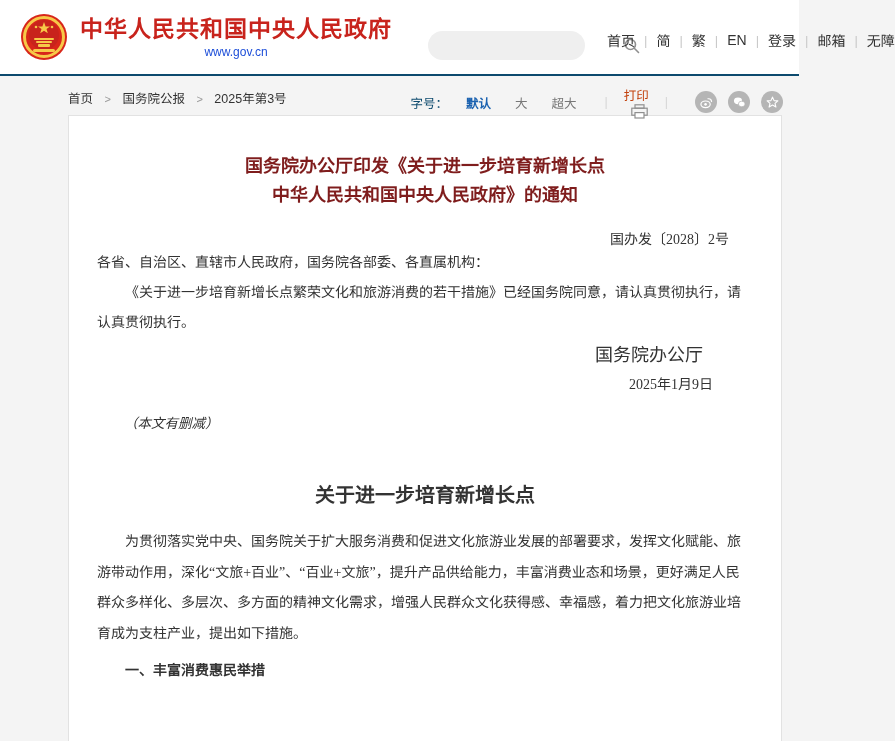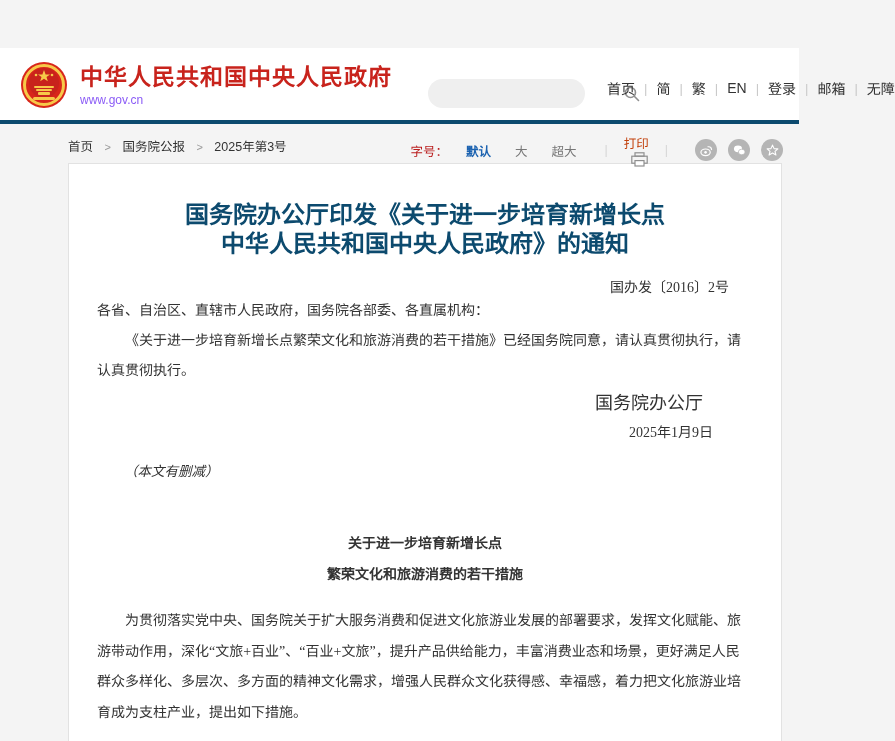--- a/index.html
+++ b/index.html
@@ -1,69 +1,69 @@
 <!DOCTYPE html>
 <html lang="zh-CN"><head>
 <meta charset="utf-8">
 <style>
   * { margin:0; padding:0; box-sizing:border-box; }
   html,body { width:895px; height:741px; overflow:hidden; background:#f4f4f4;
     font-family:"Liberation Sans", sans-serif; }
 
   
   .header { position:relative; width:799px; height:76px; background:#ffffff;
-    border-bottom:4px solid #0c4a6e;margin-top:48px; }
+    border-bottom:2px solid #0c4a6e; }
   .brand { position:absolute; left:20px; top:13px; display:flex; align-items:center; cursor:pointer; }
   .emblem { width:48px; height:48px; display:block; }
   .brand-text { margin-left:12px; }
   .site-title { color:#c8231c; font-size:23px; font-weight:bold; letter-spacing:1px; line-height:26px; }
-  .site-url { color:#8b5cf6; font-size:12px; margin-top:3px; }
+  .site-url { color:#1d4ed8; font-size:12px; margin-top:3px;text-align:center; }
 
   .search-box { position:absolute; left:428px; top:31px; width:157px; height:29px;
     background:#efefef; border-radius:15px; display:flex; align-items:center; }
   .search-input { flex:1; border:none; outline:none; background:transparent;
     padding:0 6px 0 14px; font-size:13px; color:#555; }
   .search-icon { width:16px; height:16px; margin-right:10px; cursor:pointer; flex:0 0 auto; }
 
   .top-nav { position:absolute; left:607px; top:29px; height:22px; display:flex;
     align-items:center; font-size:14px; color:#333; }
   .top-nav span.link { cursor:pointer; white-space:nowrap; }
   .top-nav span.nsep { color:#c9c9c9; margin:0 9px; font-size:13px; }
 
   
   .toprow { position:relative; width:895px; height:39px; }
   .breadcrumb { position:absolute; left:68px; top:12px; font-size:12.5px; color:#333; }
   .breadcrumb span.crumb { cursor:pointer; }
   .breadcrumb span.bsep { color:#999; margin:0 8px; font-size:11px; }
   .toolbar { position:absolute; right:112px; top:9px; display:flex; align-items:center;
     font-size:12.5px; color:#888; }
-  .toolbar .fslabel { color:#b91c1c; margin-right:6px; }
+  .toolbar .fslabel { color:#0c4a6e; margin-right:6px; }
   .fopt { cursor:pointer; margin:0 12px; color:#777; }
   .fopt.active { color:#1b62b0; font-weight:bold; }
   .tsep { color:#d6d6d6; margin:0 16px; }
   .printwrap { display:flex; align-items:center; cursor:pointer; color:#c2410c;flex-direction:column; }
   .print-icon { width:17px; height:15px; margin-left:7px; }
   .sharewrap { display:flex; align-items:center; }
   .circle-ic { width:22px; height:22px; border-radius:50%; background:#b5b5b5;
     margin-left:11px; display:flex; align-items:center; justify-content:center; cursor:pointer; }
   .circle-ic svg { width:13px; height:13px; display:block; }
 
   
   .panel { margin-left:68px; width:714px; min-height:640px; background:#fff;
     border:1px solid #e2e2e2; padding:36px 28px 40px 28px;
     font-family:"Liberation Serif", serif; color:#333; }
-  .doc-title { text-align:center; font-size:24px; font-weight:bold; line-height:29px;
-    font-family:"Liberation Sans", sans-serif; color:#0c4a6e; }
+  .doc-title { text-align:center; font-size:18px; font-weight:bold; line-height:29px;
+    font-family:"Liberation Sans", sans-serif; color:#7f1d1d; }
   .doc-number { text-align:right; font-size:14px; margin:18px 24px 0 0; }
   .salutation { font-size:14px; line-height:30px; }
   .para-indent { font-size:14px; line-height:30px; text-indent:2em; }
   .signer { text-align:right; font-size:18px; line-height:30px; margin-right:50px; margin-top:2px; }
   .sign-date { text-align:right; font-size:14px; line-height:30px; margin-right:40px; }
   .doc-note { font-size:13.5px; font-style:italic; text-indent:2em; margin-top:12px; }
-  .measure-title { text-align:center; font-size:14px; font-weight:bold; line-height:31px;
+  .measure-title { text-align:center; font-size:20px; font-weight:bold; line-height:31px;
     font-family:"Liberation Sans", sans-serif; margin-top:48px; }
   .bodytext { font-size:14px; line-height:30.5px; text-indent:2em; margin-top:16px; }
   .sec-heading { font-size:14px; font-weight:bold; text-indent:2em; line-height:30px;
     margin-top:6px; font-family:"Liberation Sans", sans-serif; }
   .item { font-size:14px; line-height:30.5px; text-indent:2em; margin-top:8px; }
 </style>
 </head>
 <body>
 
 <div class="header">
@@ -158,33 +158,32 @@
     </span>
   </div>
 </div>
 
 <div class="panel">
   <div class="doc-title">
     <div>国务院办公厅印发《关于进一步培育新增长点</div>
     <div>中华人民共和国中央人民政府》的通知</div>
   </div>
 
-  <div class="doc-number">国办发〔2016〕2号</div>
+  <div class="doc-number">国办发〔2028〕2号</div>
 
   <p class="salutation">各省、自治区、直辖市人民政府，国务院各部委、各直属机构：</p>
   <p class="para-indent">《关于进一步培育新增长点繁荣文化和旅游消费的若干措施》已经国务院同意，请认真贯彻执行，请认真贯彻执行。</p>
 
   <div class="signer">国务院办公厅</div>
   <div class="sign-date">2025年1月9日</div>
 
   <p class="doc-note">（本文有删减）</p>
 
   <div class="measure-title">
     <div>关于进一步培育新增长点</div>
-    <div>繁荣文化和旅游消费的若干措施</div>
   </div>
 
   <p class="bodytext">为贯彻落实党中央、国务院关于扩大服务消费和促进文化旅游业发展的部署要求，发挥文化赋能、旅游带动作用，深化“文旅+百业”、“百业+文旅”，提升产品供给能力，丰富消费业态和场景，更好满足人民群众多样化、多层次、多方面的精神文化需求，增强人民群众文化获得感、幸福感，着力把文化旅游业培育成为支柱产业，提出如下措施。</p>
 
   <p class="sec-heading">一、丰富消费惠民举措</p>
 
   <p class="item"></p>
 
 </div>
 

